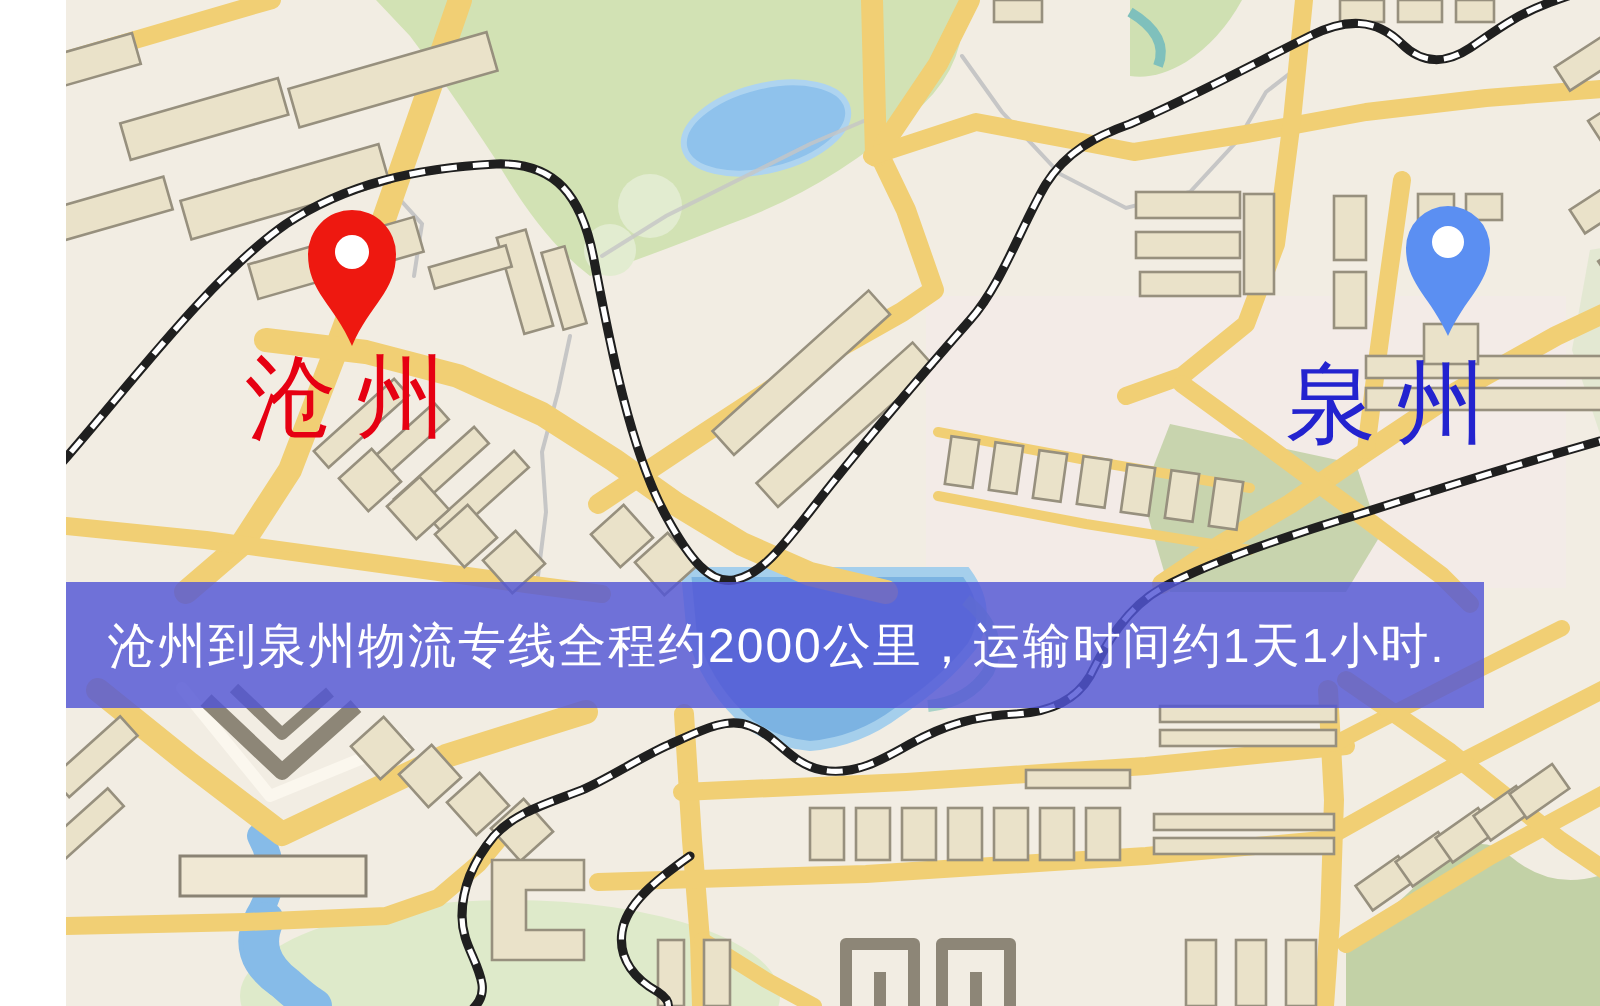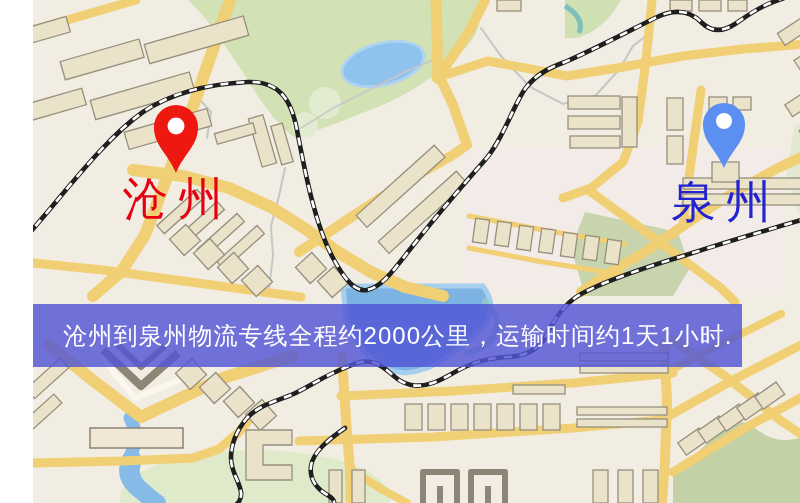--- a/index.html
+++ b/index.html
@@ -3,23 +3,23 @@
 <meta charset="utf-8">
 <style>
   html,body{margin:0;padding:0;background:#ffffff;}
   .stage{position:relative;width:800px;height:503px;overflow:hidden;
          font-family:"Liberation Sans",sans-serif;margin-left:33px;}
   .map-svg{position:absolute;left:0;top:0;display:block;}
   .city-label{position:absolute;font-family:"DejaVu Serif","Liberation Serif",serif;
               font-size:45px;line-height:1;letter-spacing:10px;font-weight:400;
               white-space:nowrap;pointer-events:none;}
   .label-origin{left:90px;top:176px;color:#e60012;}
-  .label-dest{left:638px;top:179px;color:#2323cf;}
-  .banner{position:absolute;left:0;top:304px;width:709px;height:63px;
-          background:rgba(82,86,214,0.82);display:flex;align-items:center;justify-content:center;}
+  .label-dest{left:610px;top:179px;color:#2323cf;}
+  .banner{position:absolute;left:0;top:291px;width:709px;height:63px;
+          background:rgba(82,86,214,0.82);display:flex;align-items:center;}
   .banner span{color:#ffffff;font-size:24px;letter-spacing:1px;padding-left:21px;
                white-space:nowrap;}
   .rail-base{fill:none;stroke:#1f1f1f;stroke-width:4.6;stroke-linecap:round;}
   .rail-dash{fill:none;stroke:#ffffff;stroke-width:2.6;stroke-dasharray:8 8;stroke-linecap:butt;}
   .road{fill:none;stroke:#f1cf74;stroke-linecap:round;stroke-linejoin:round;}
   .road-w{fill:none;stroke:#fbf7ee;stroke-linecap:round;stroke-linejoin:round;}
   .bld{fill:#eae2c9;stroke:#97907e;stroke-width:1.3;}
   .bld2{fill:#f0e8d4;stroke:#8a8374;stroke-width:1.5;}
   .chev{fill:none;stroke:#8d8677;stroke-linejoin:round;}
   .minor{fill:none;stroke:#c6c6c6;stroke-width:2;stroke-linecap:round;}

